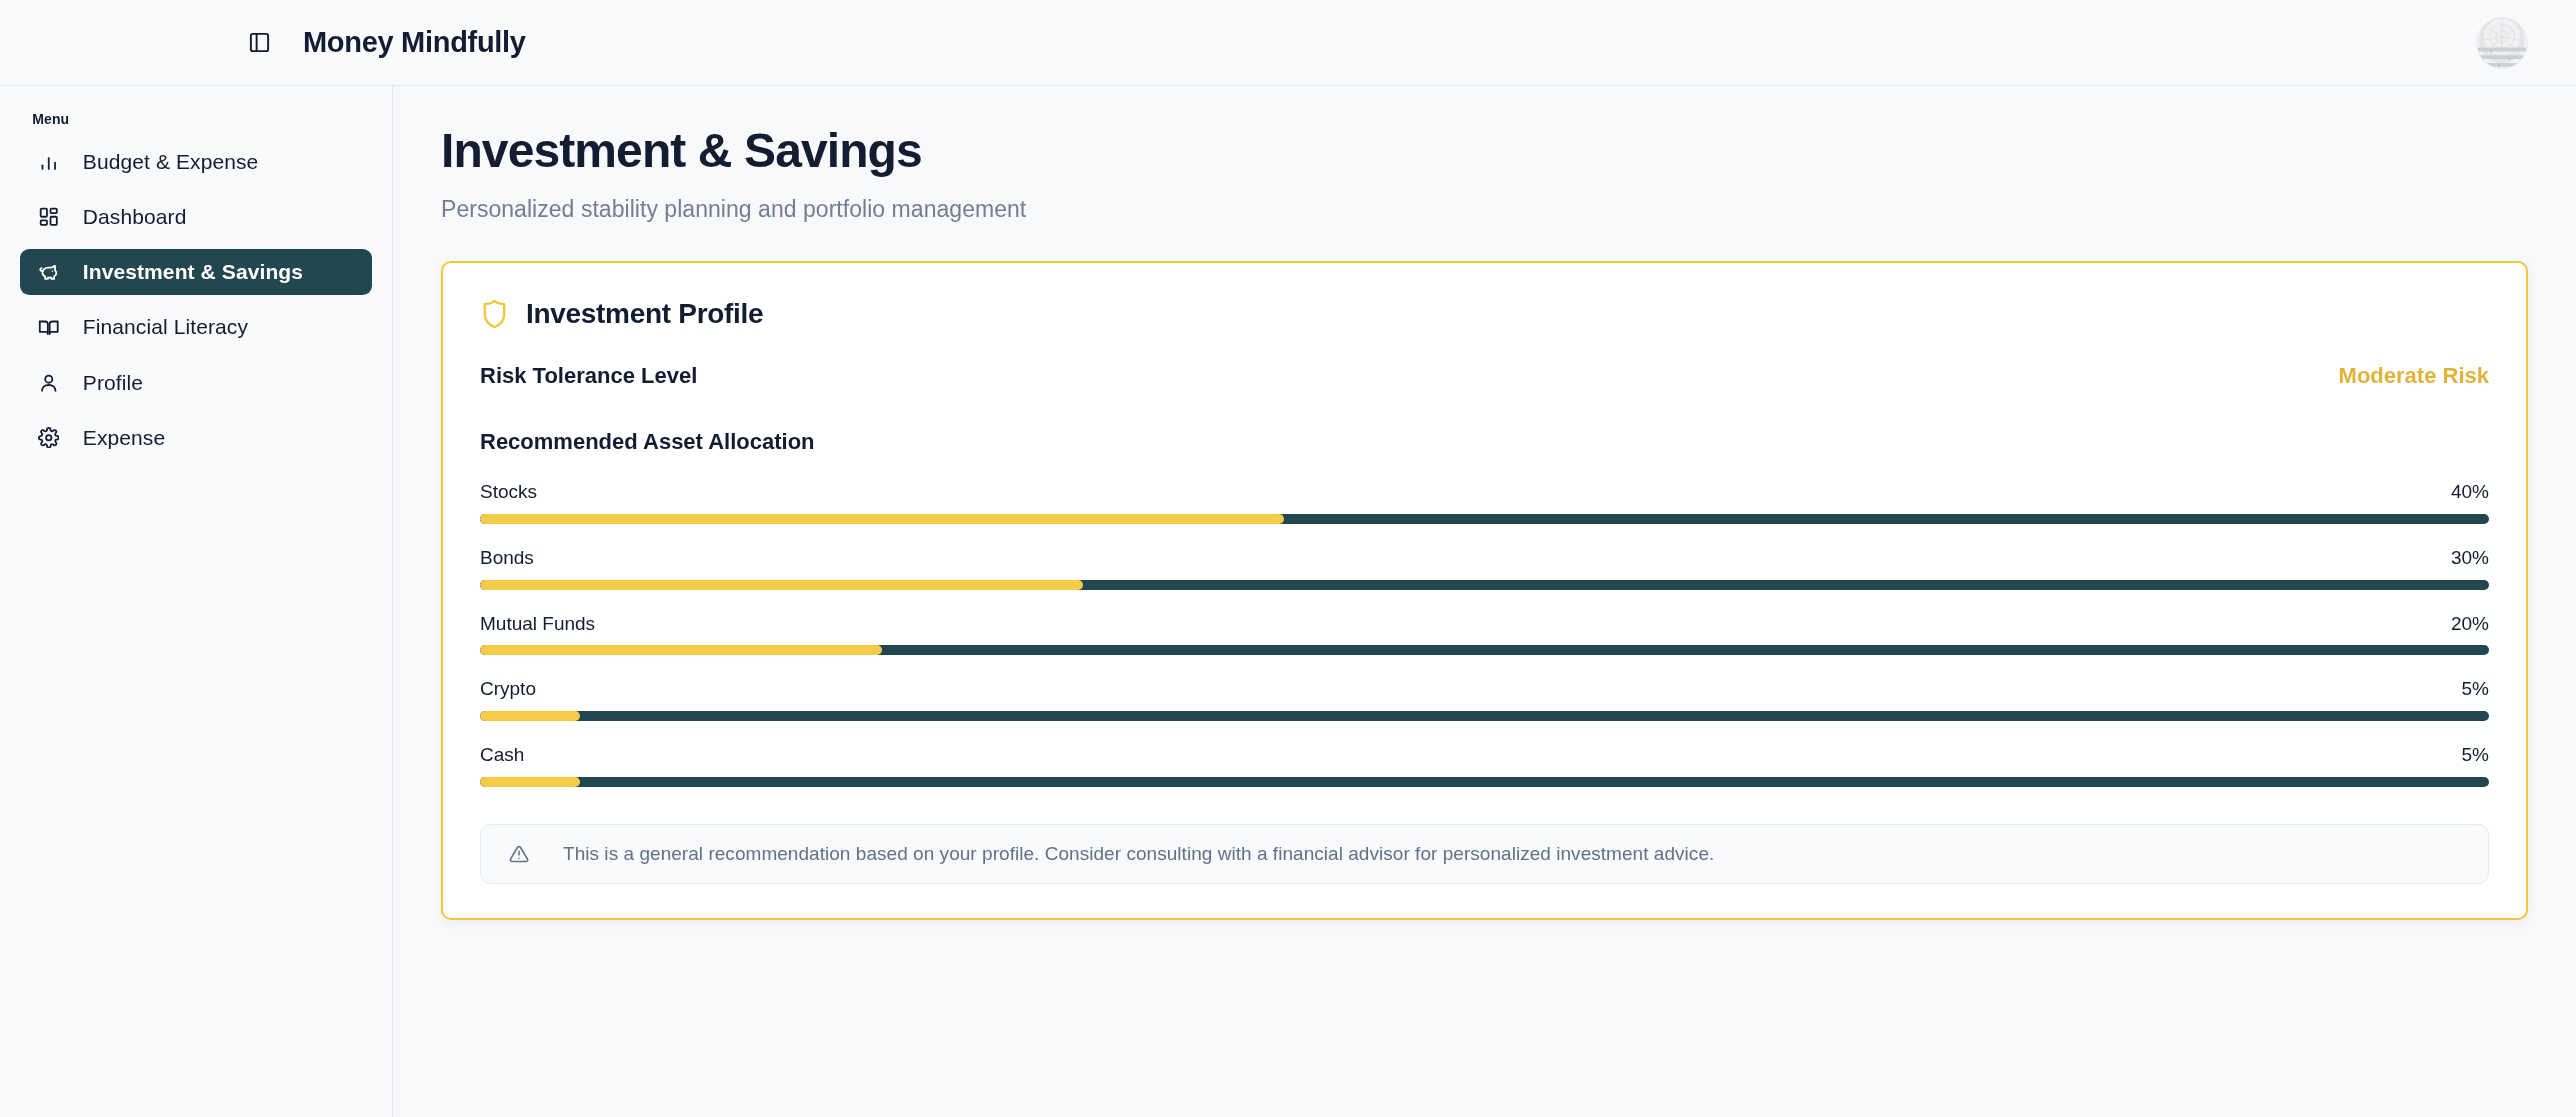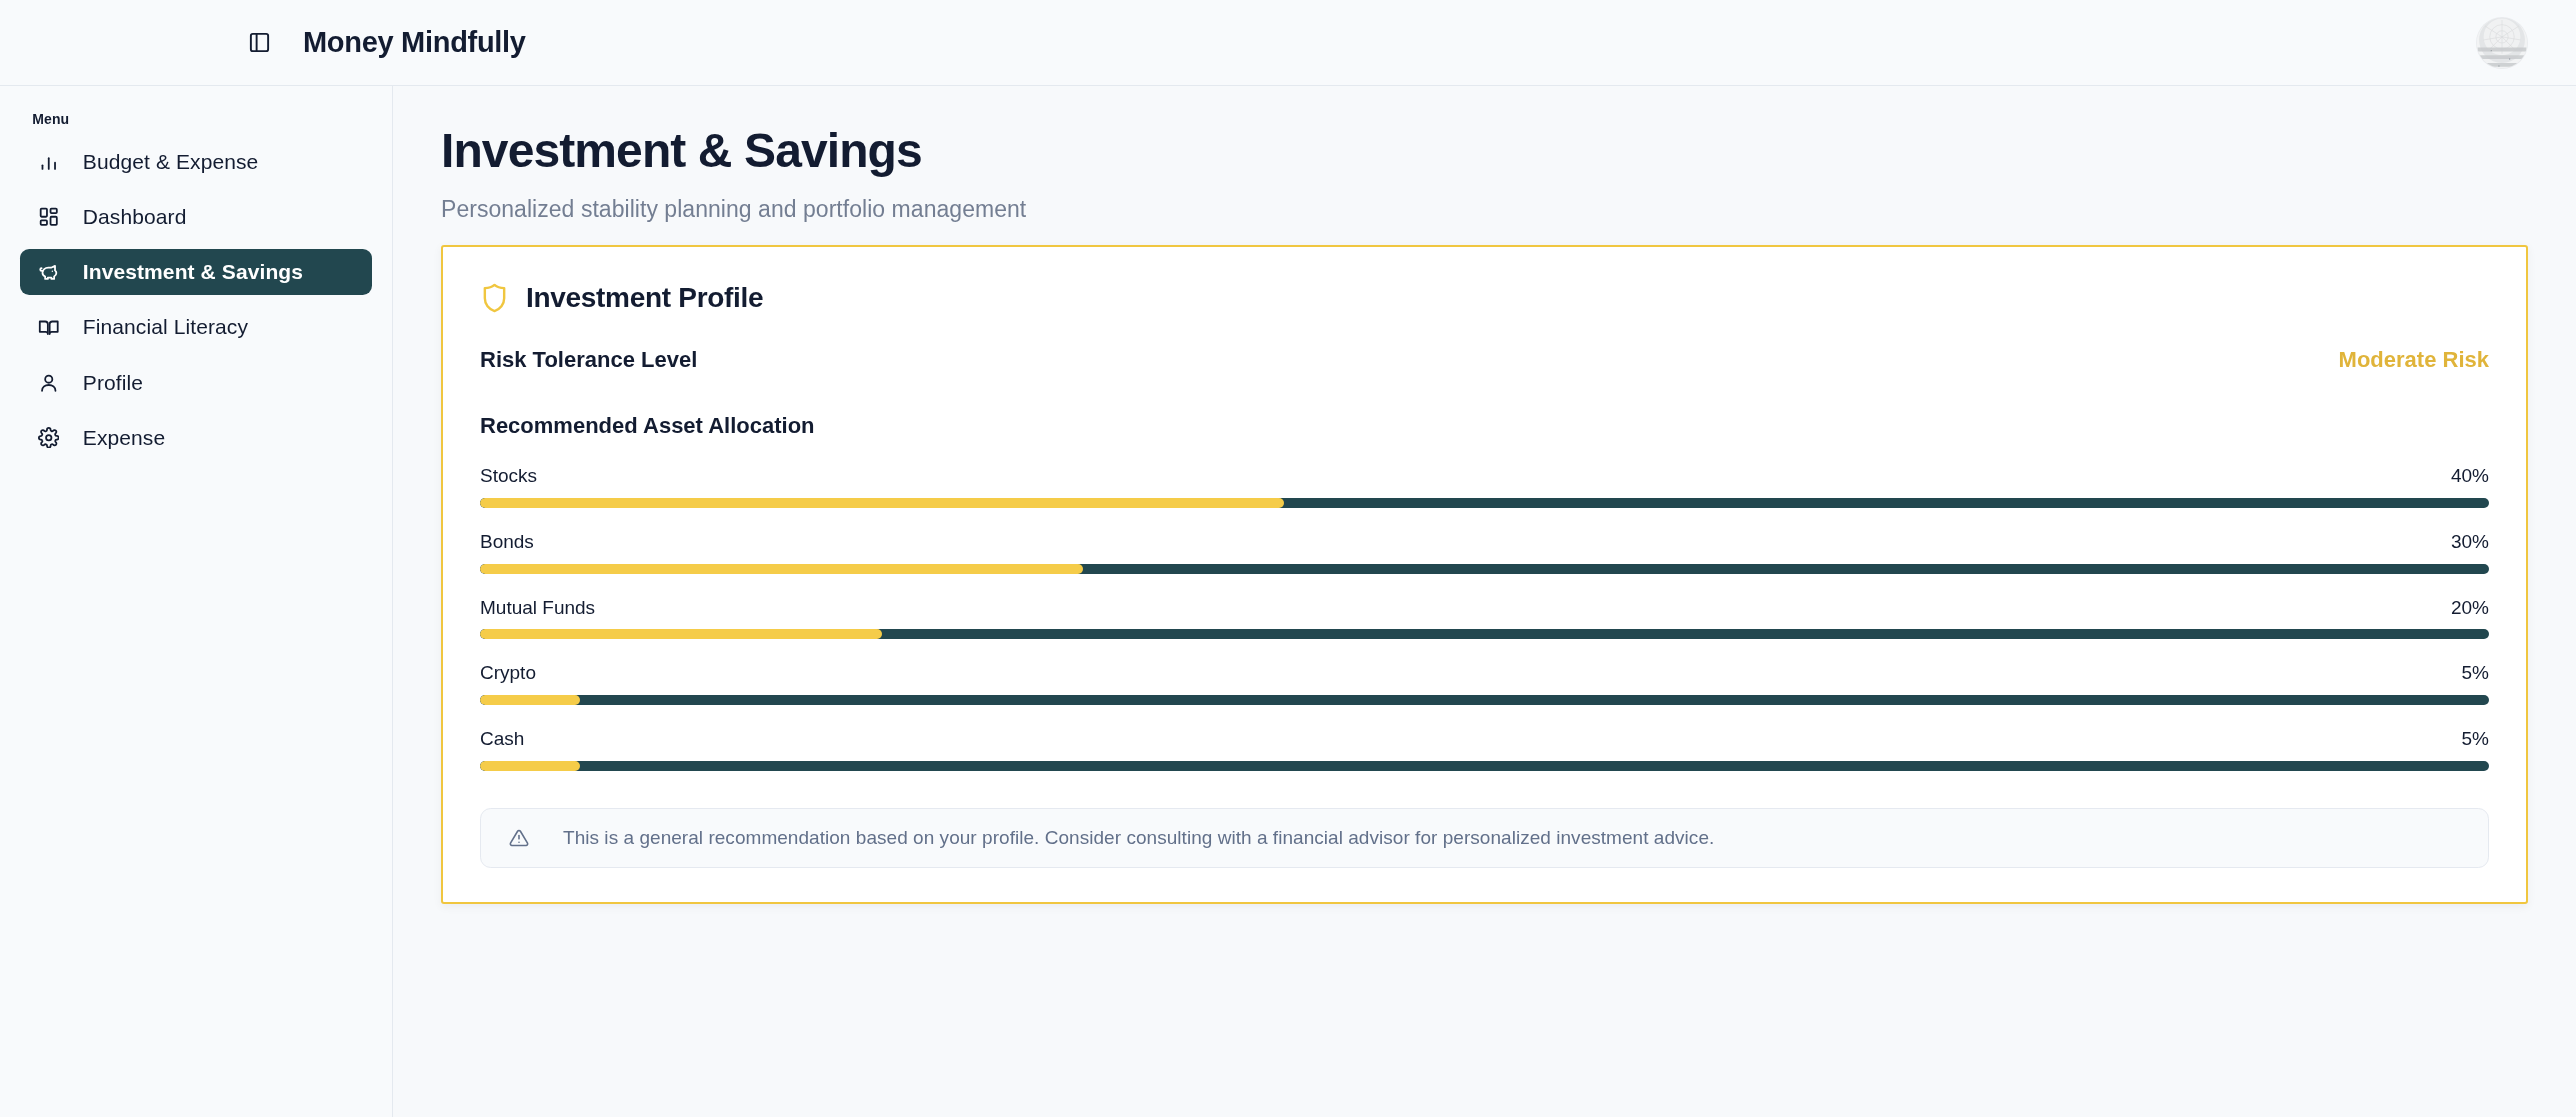--- a/index.html
+++ b/index.html
@@ -126,24 +126,24 @@
   }
   .page-subtitle {
     font-size: 23px;
     color: #737e92;
     margin-top: 20px;
     letter-spacing: 0.04px;
   }
 
   
   .card {
-    margin-top: 22px;
+    margin-top: 38px;
     background: #ffffff;
     border: 2.3px solid #f0c63f;
-    border-radius: 3px;
+    border-radius: 10px;
     padding: 34px 37px 34px 37px;
     box-shadow: 0 2.3px 9.2px rgba(16,24,40,0.05);
   }
   .card-head {
     display: flex;
     align-items: center;
     gap: 17px;
     margin-bottom: 32px;
   }
   .card-head .shield { width: 29px; height: 34px; display:block; }

